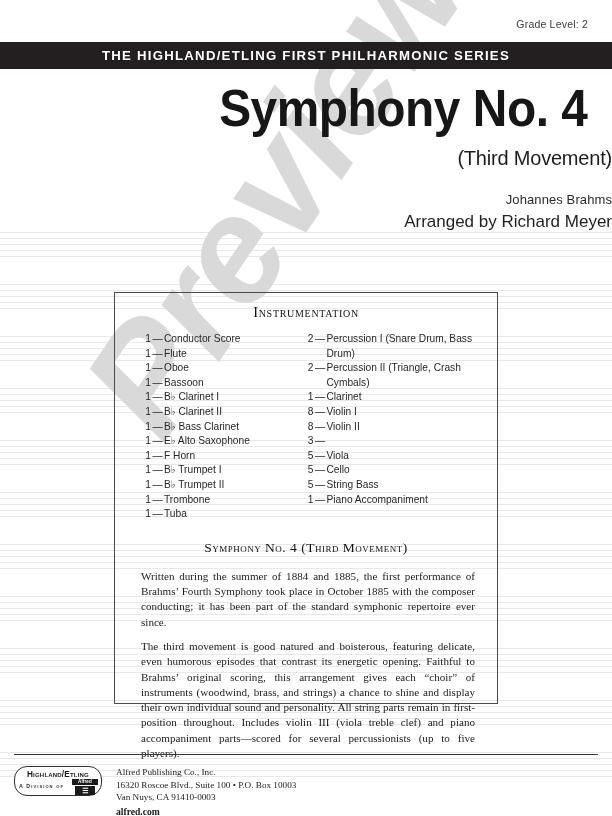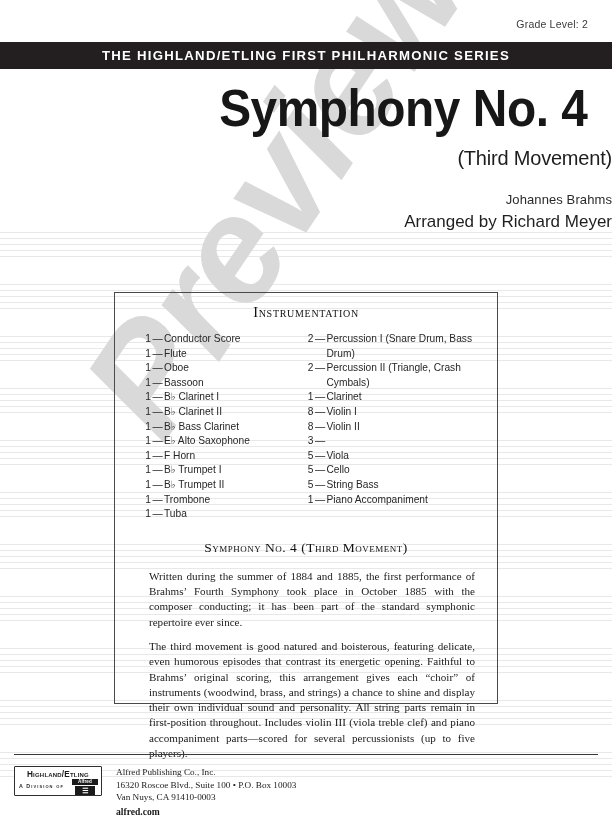--- a/index.html
+++ b/index.html
@@ -202,21 +202,21 @@
     color: #111;
   }
   #program-notes {
     margin: 13px 22px 0 22px;
     font-family: "Liberation Serif", serif;
     font-size: 11.1px;
     line-height: 15.3px;
     color: #1a1a1a;
     text-align: justify;
   }
-  #program-notes p { margin: 0 0 9px 12px; }
+  #program-notes p { margin: 0 0 9px 4px; }
   #program-notes p:last-child { margin-bottom: 0; }
 
   
   #footer-rule {
     position: absolute;
     left: 14px;
     top: 754px;
     width: 584px;
     height: 1px;
     background: #3a3a3a;
@@ -226,21 +226,21 @@
     left: 14px;
     top: 766px;
     width: 584px;
     display: flex;
     align-items: flex-start;
   }
   #publisher-logo {
     width: 88px;
     height: 30px;
     border: 1px solid #2e2e2e;
-    border-radius: 1px;
+    border-radius: 13px;
     box-sizing: border-box;
     position: relative;
     flex: none;
     background: #fff;
   }
   #logo-name {
     position: absolute;
     left: 0; right: 0; top: 3px;
     text-align: center;
     font-size: 8.2px;

